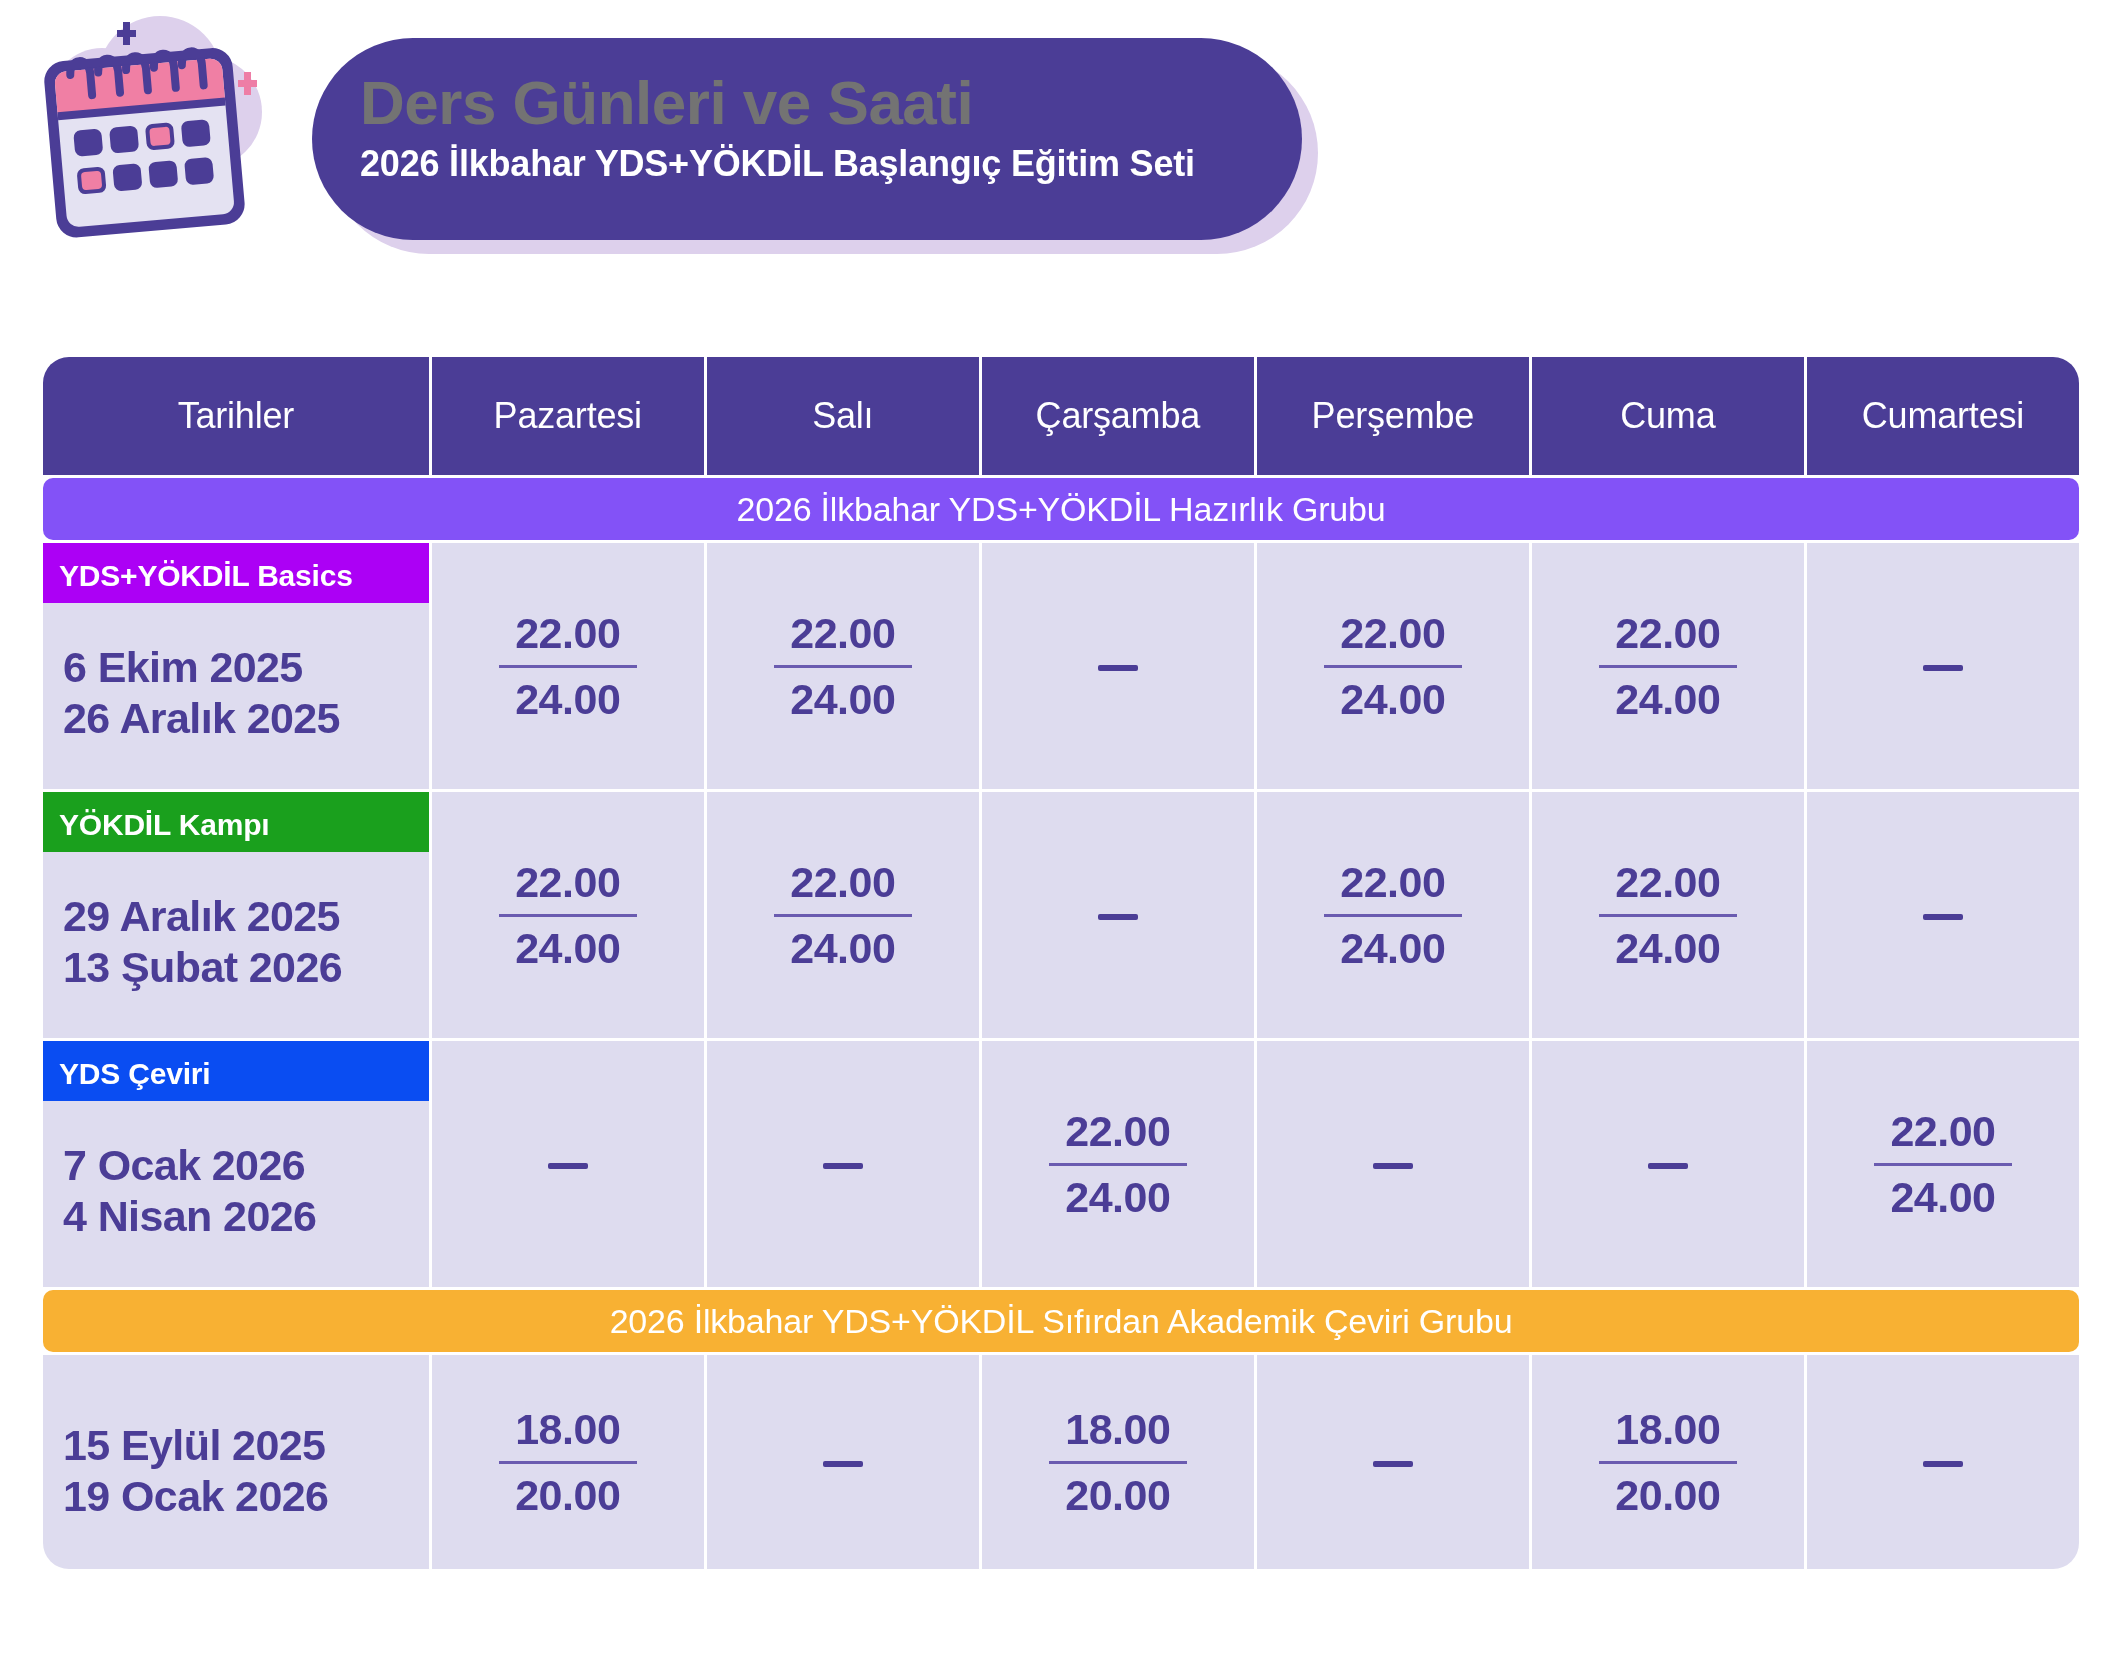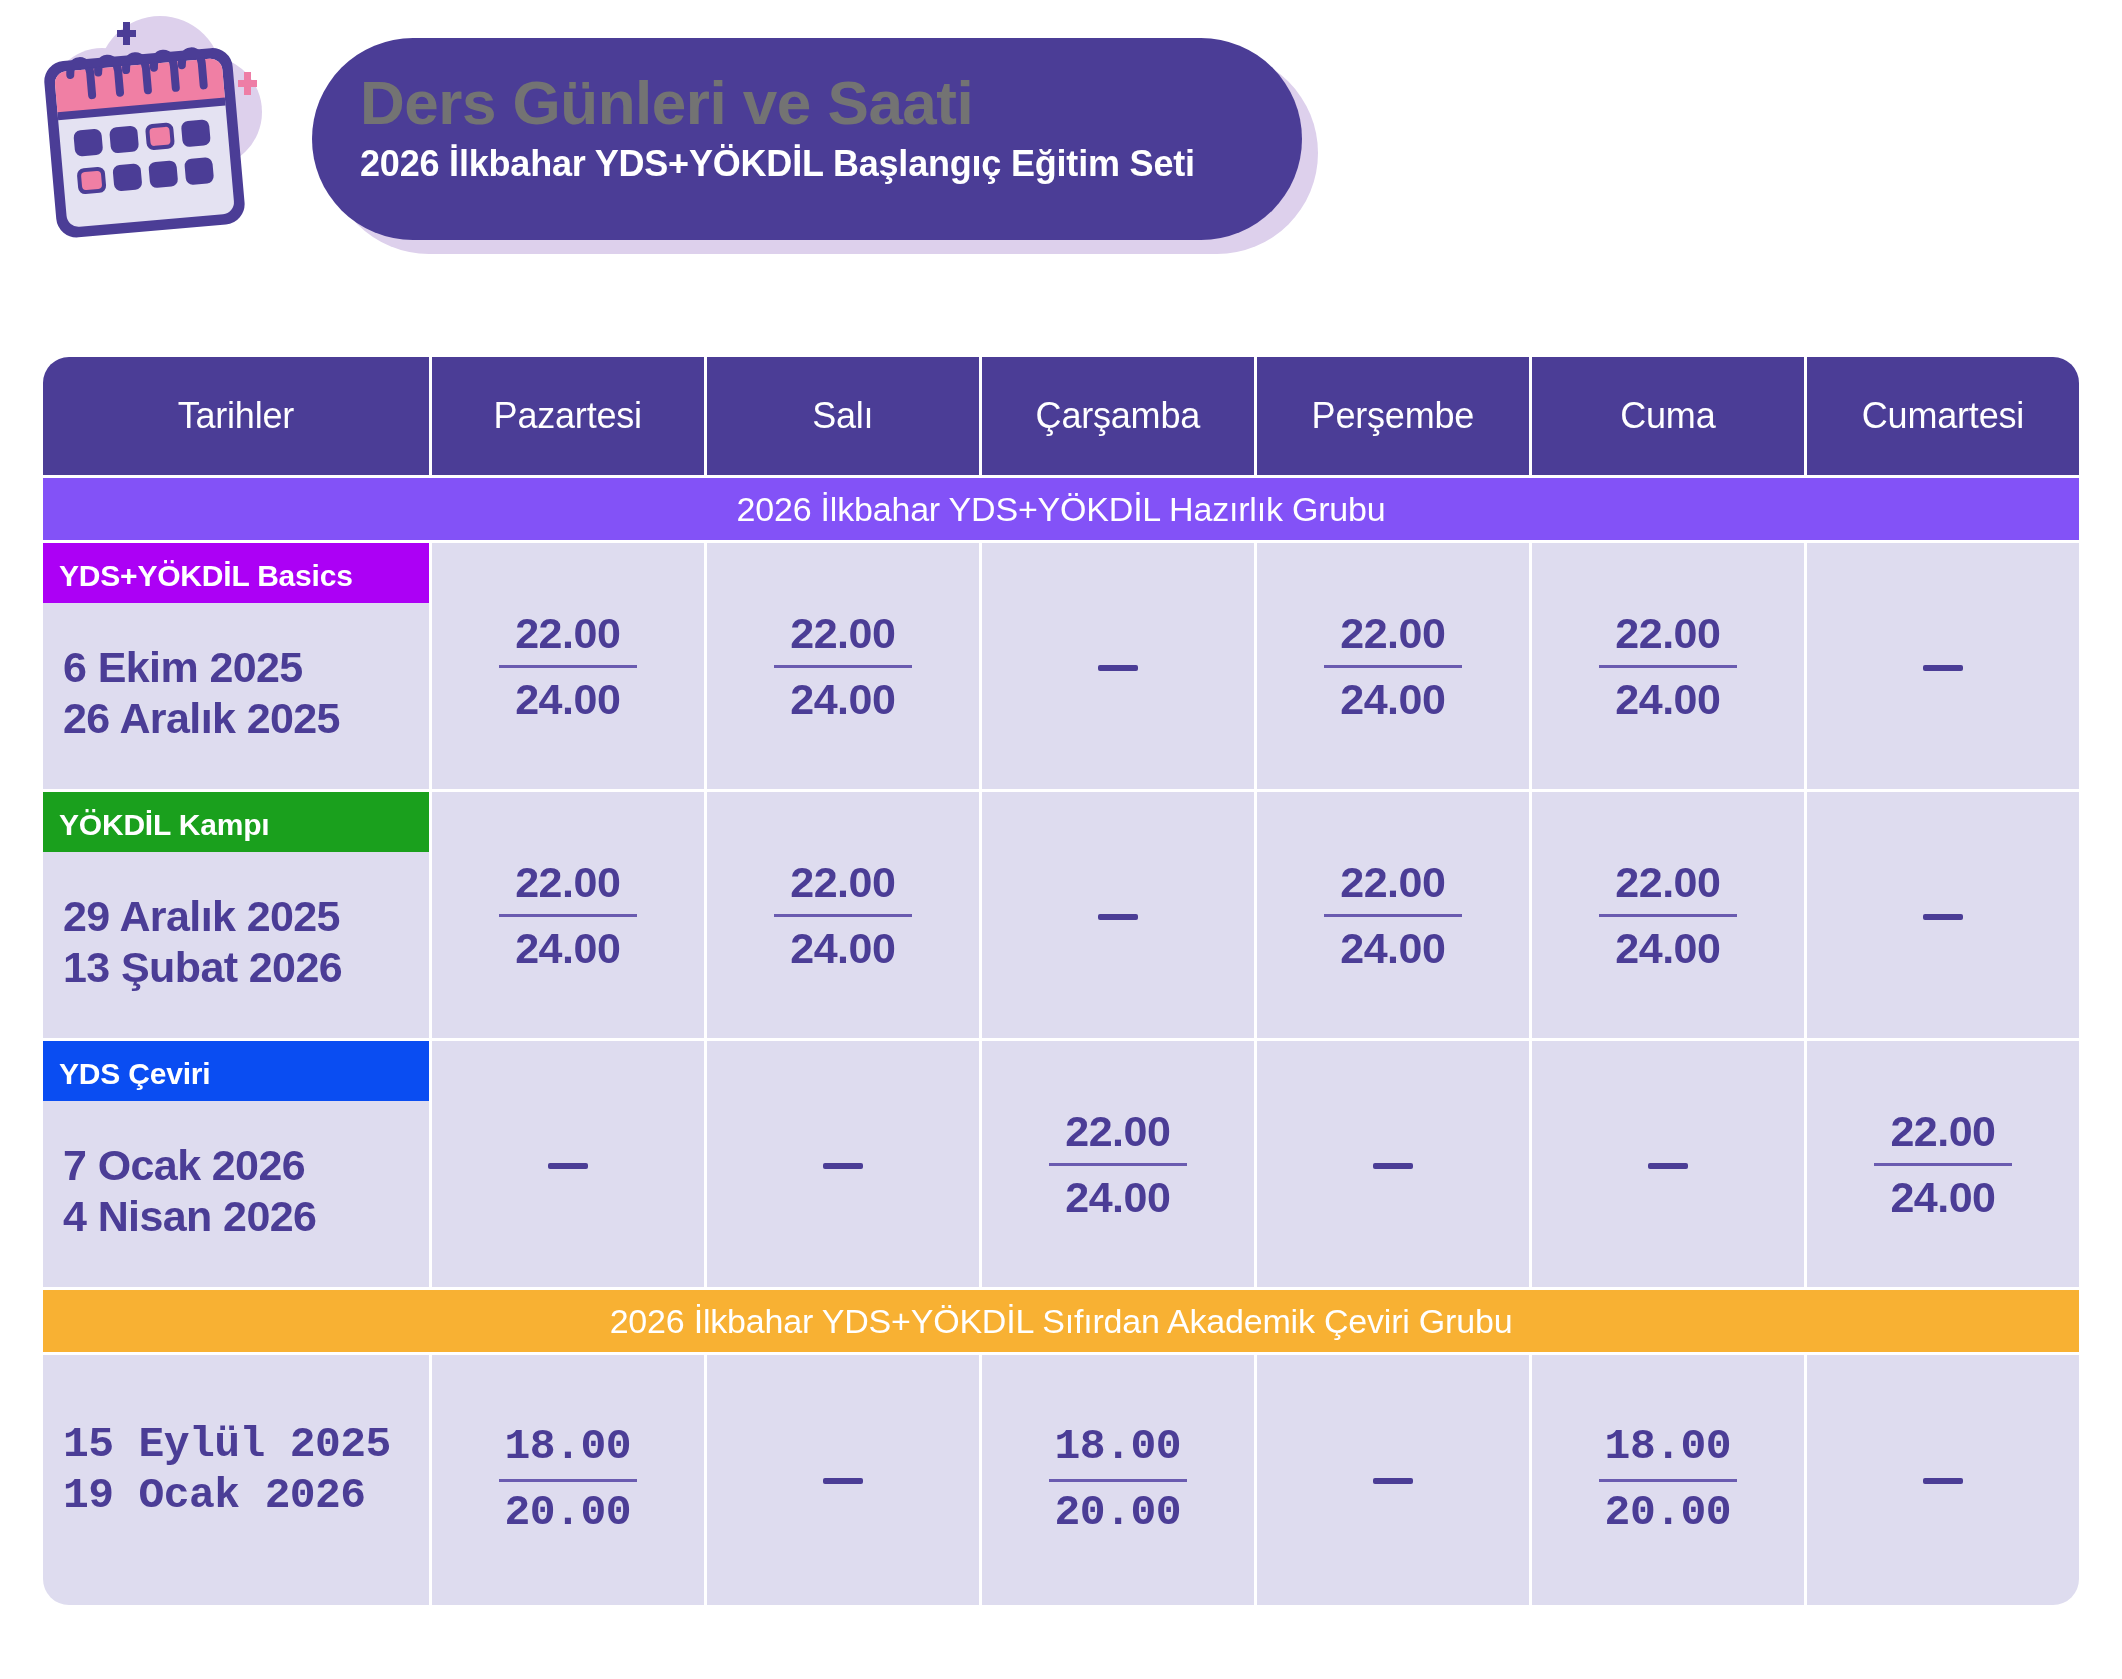--- a/index.html
+++ b/index.html
@@ -120,20 +120,21 @@
 
   
   td.band {
     height: 62px;
     text-align: center;
     vertical-align: middle;
     color: #ffffff;
     font-size: 34px;
     font-weight: 500;
     letter-spacing: -0.2px;
+    border-radius: 10px;
   }
   td.band.purple { background: #8352f7; }
   td.band.orange { background: #f8b133; }
 
   
   td.cell {
     background: #dedcef;
     vertical-align: middle;
     text-align: center;
     height: 246px;
@@ -201,21 +202,21 @@
   }
   .dash {
     display: inline-block;
     width: 40px;
     height: 6px;
     background: #4b3d96;
     border-radius: 2px;
   }
 
   tr.last-row td.cell,
-  tr.last-row td.datecell { height: 250px; font-family: Liberation Mono, monospace; }
+  tr.last-row td.datecell { height: 214px; }
   tr.last-row td.firstcol { border-bottom-left-radius: 26px; }
   tr.last-row td.lastcol  { border-bottom-right-radius: 26px; }
 </style>
 </head>
 <body>
 
 <div class="page">
 
   <div class="header-zone">
 

